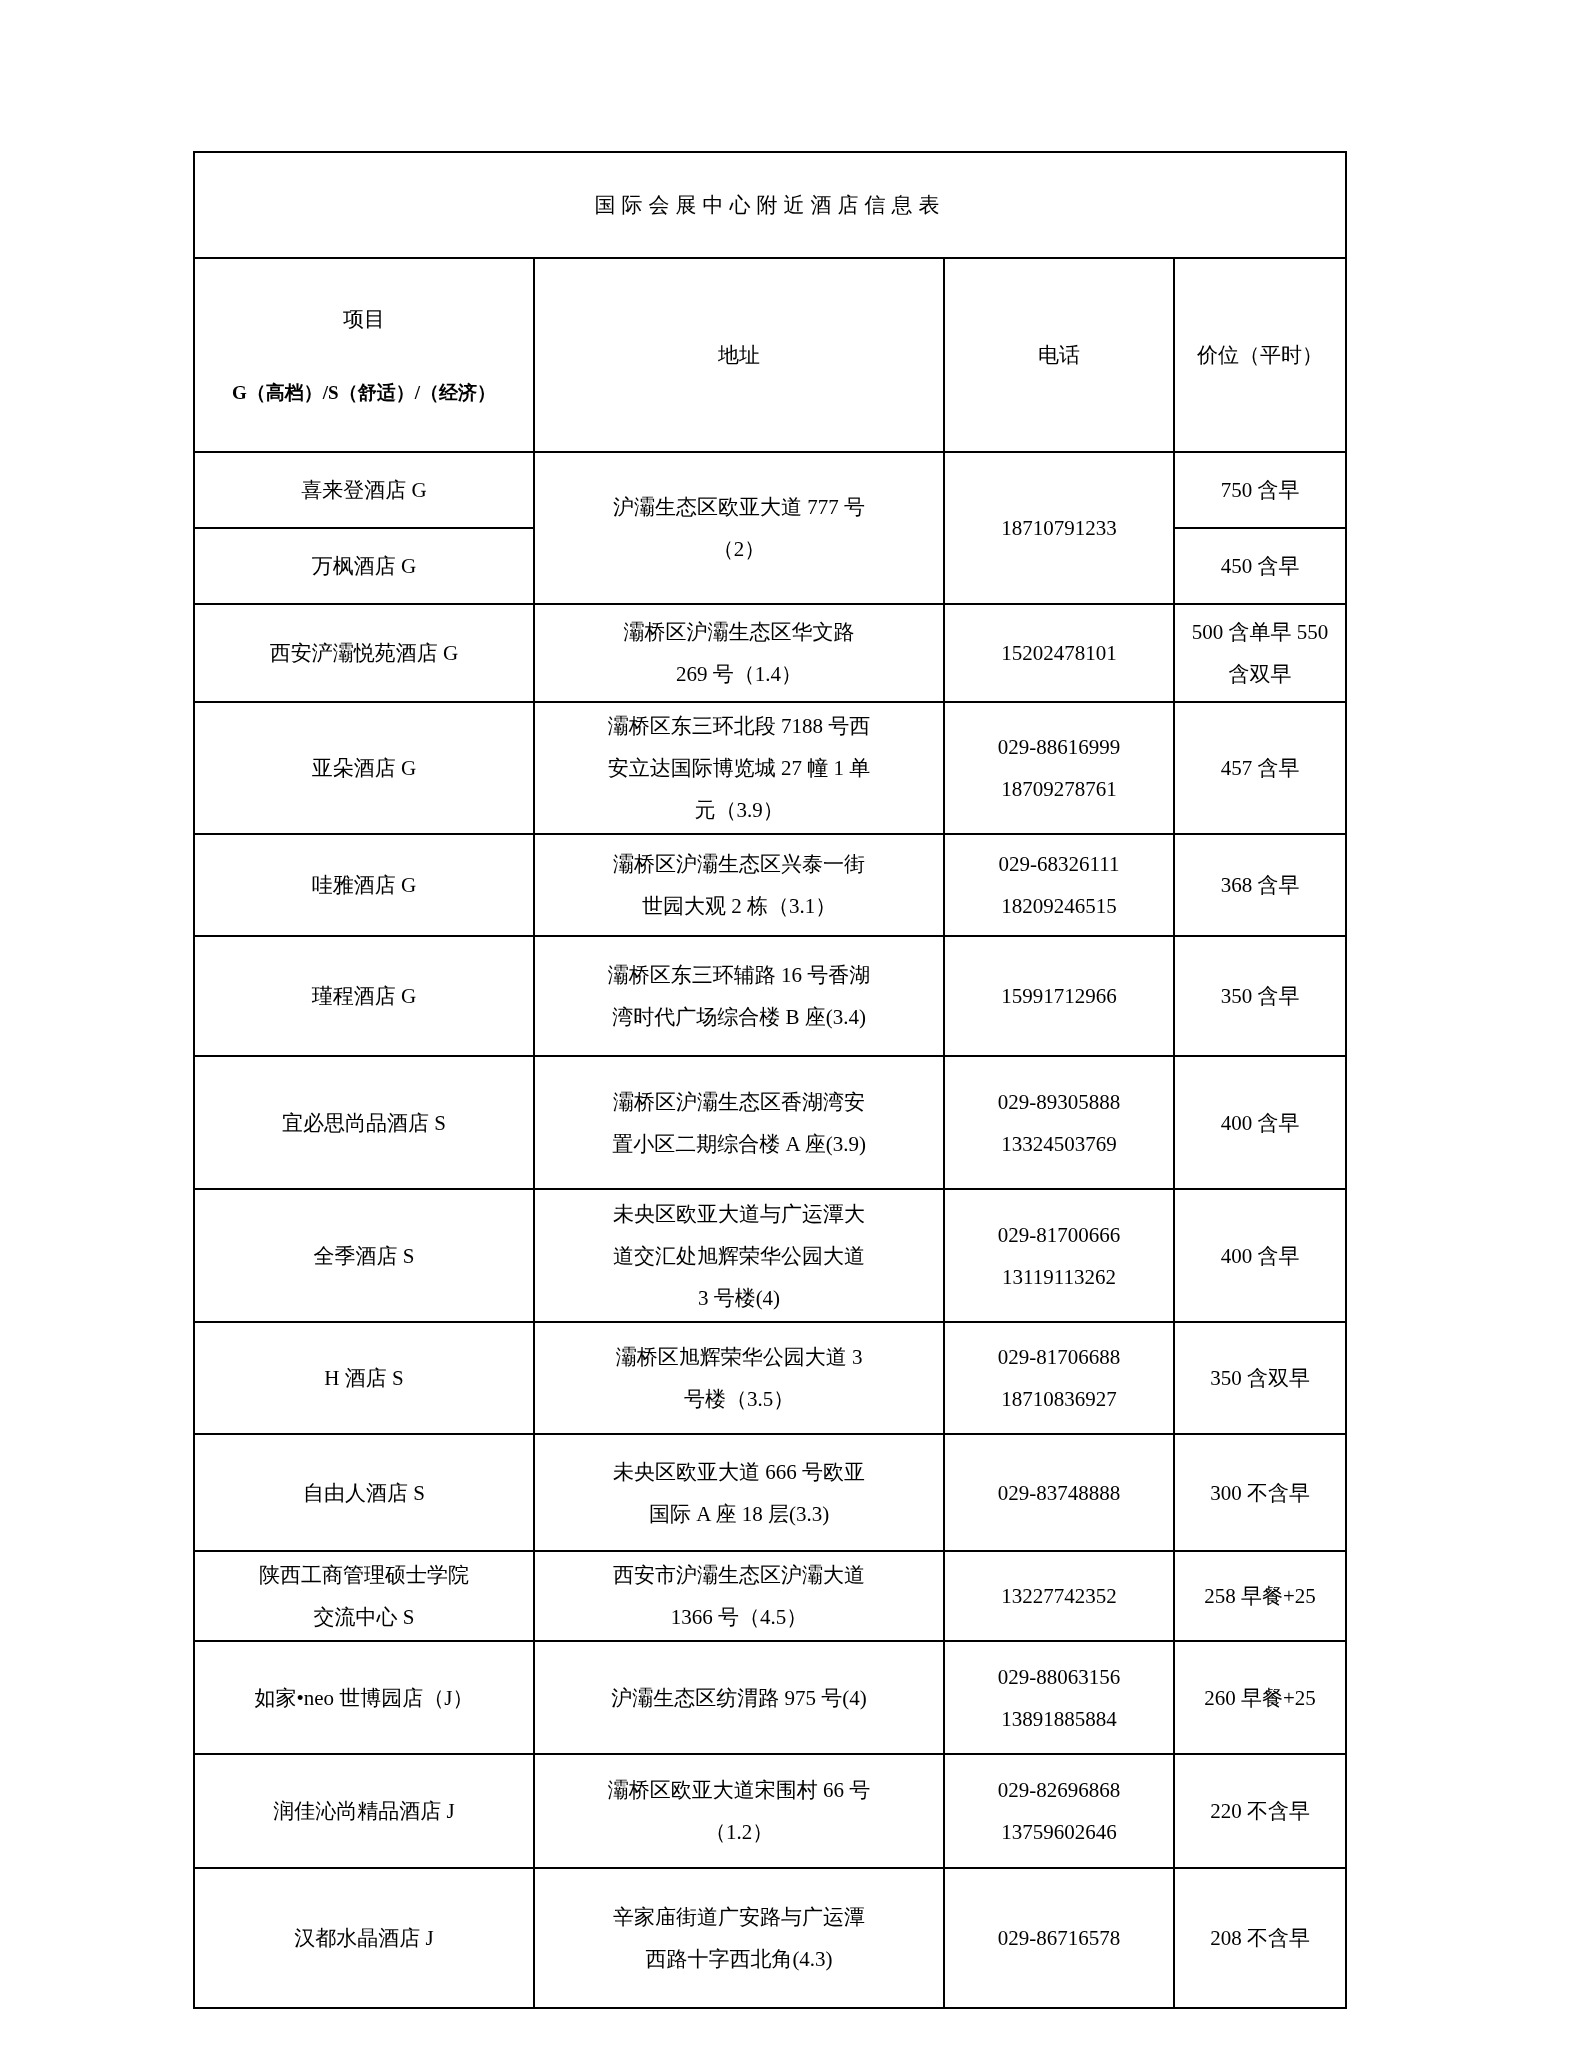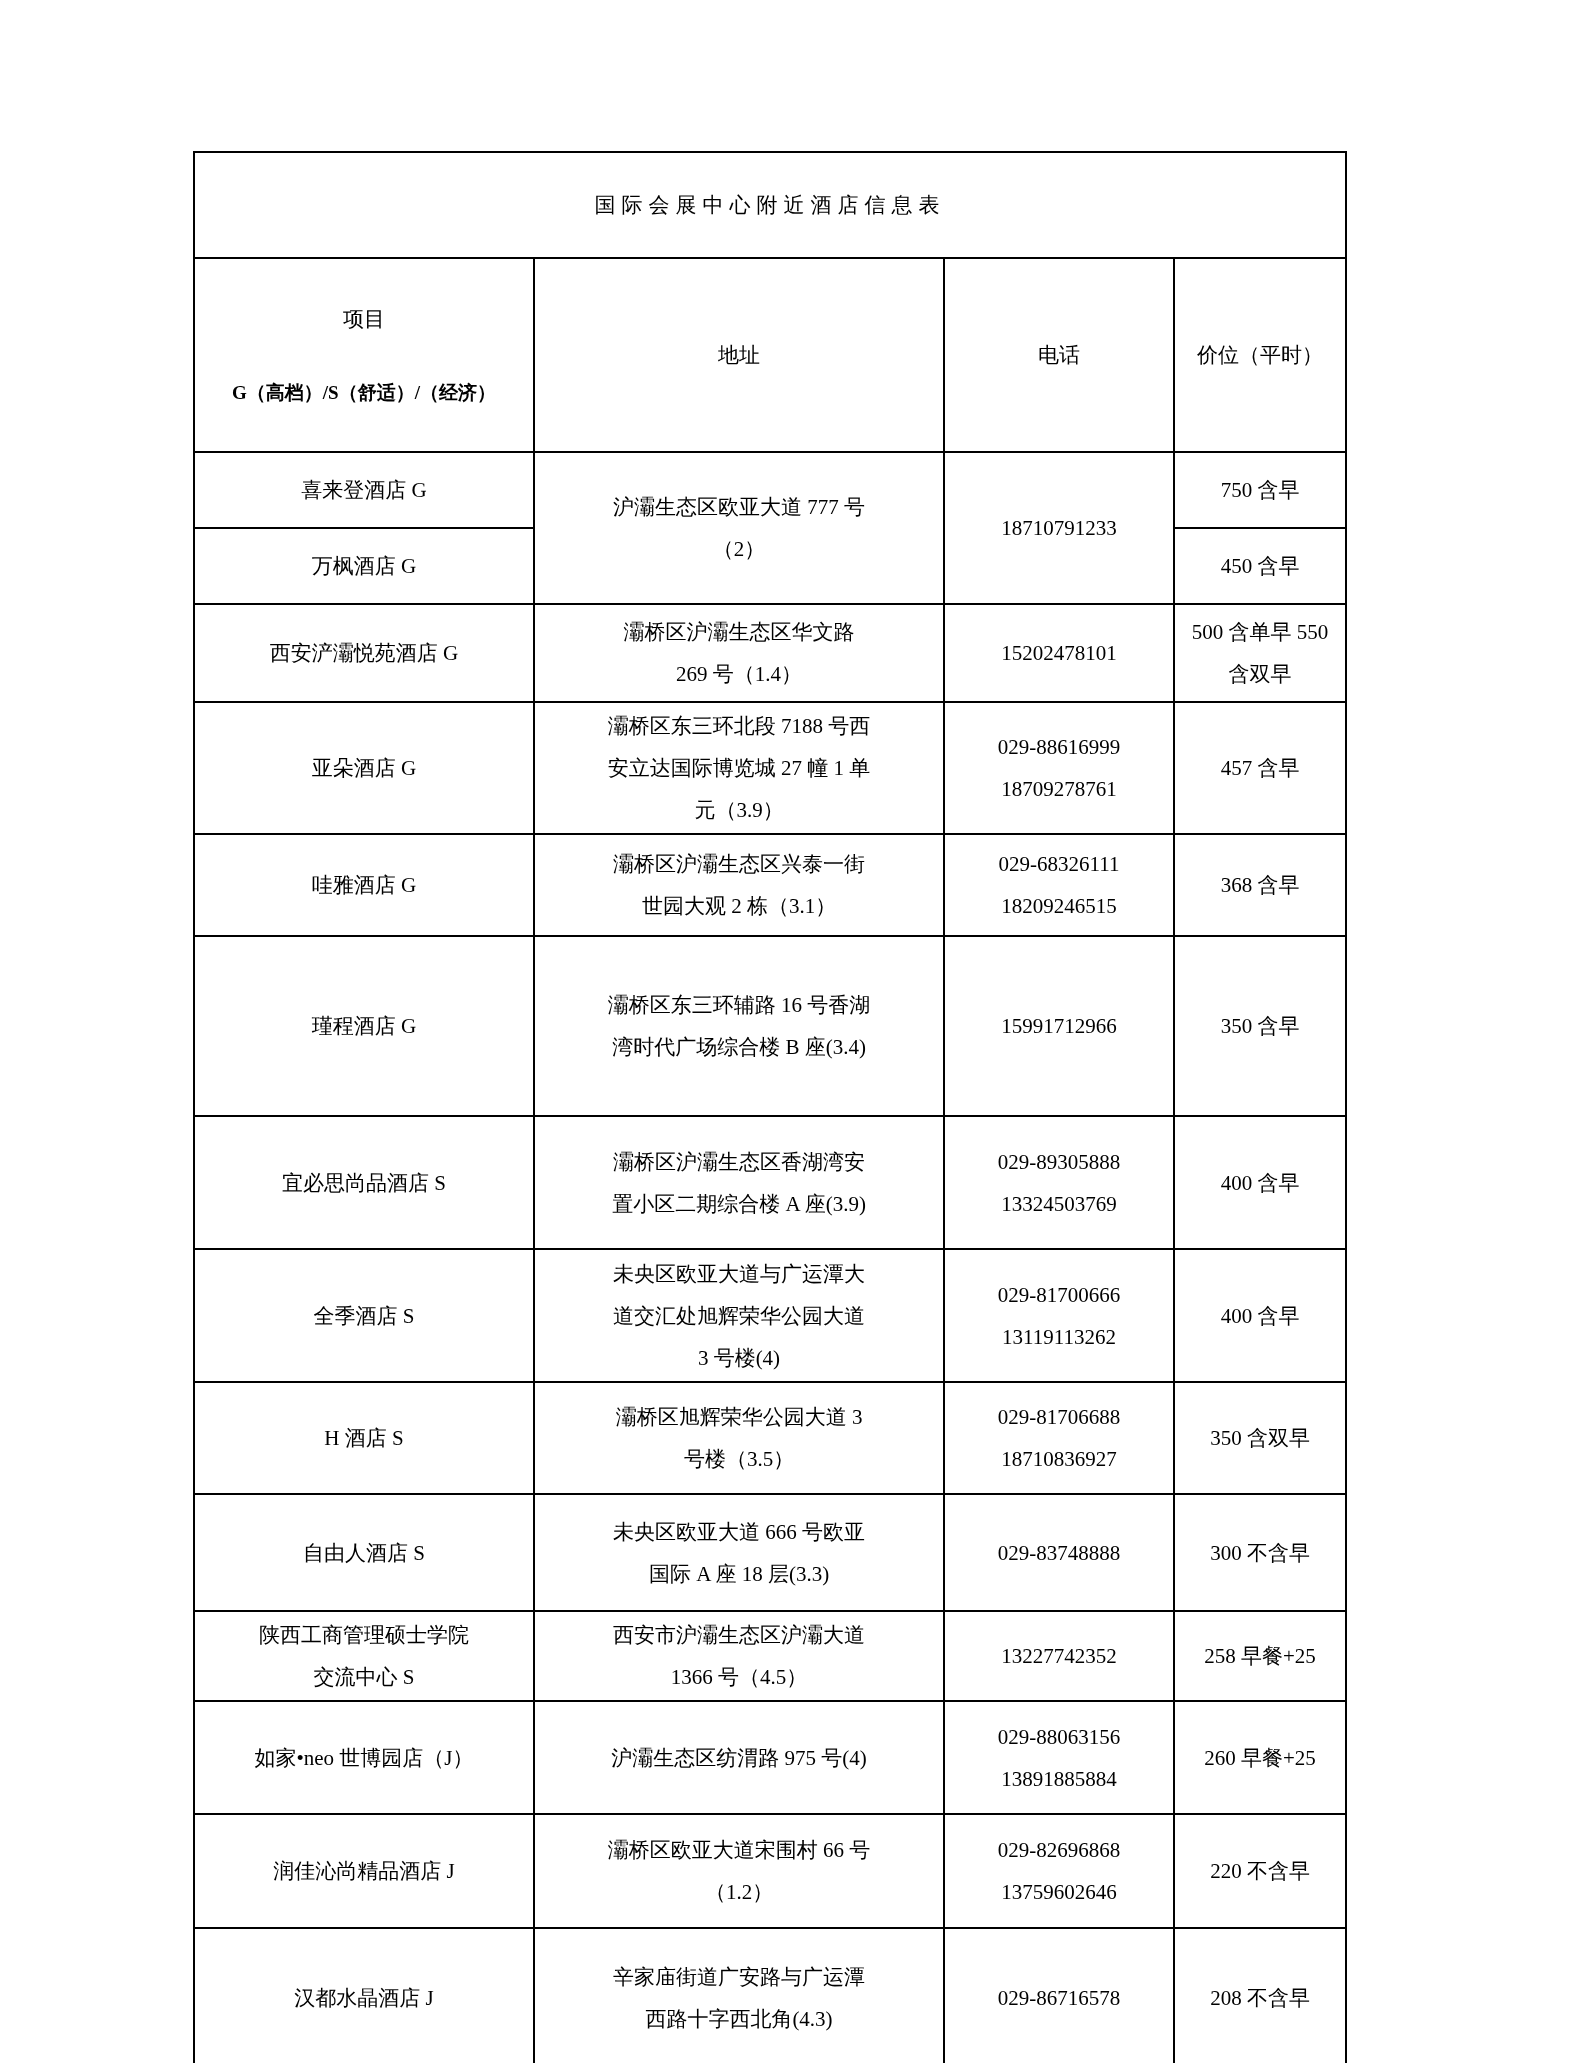--- a/index.html
+++ b/index.html
@@ -109,21 +109,21 @@
 
       <tr style="height:102px">
         <td>哇雅酒店 G</td>
         <td>灞桥区沪灞生态区兴泰一街
 世园大观 2 栋（3.1）</td>
         <td>029-68326111
 18209246515</td>
         <td>368 含早</td>
       </tr>
 
-      <tr style="height:180px">
+      <tr style="height:120px">
         <td>瑾程酒店 G</td>
         <td>灞桥区东三环辅路 16 号香湖
 湾时代广场综合楼 B 座(3.4)</td>
         <td>15991712966</td>
         <td>350 含早</td>
       </tr>
 
       <tr style="height:133px">
         <td>宜必思尚品酒店 S</td>
         <td>灞桥区沪灞生态区香湖湾安

